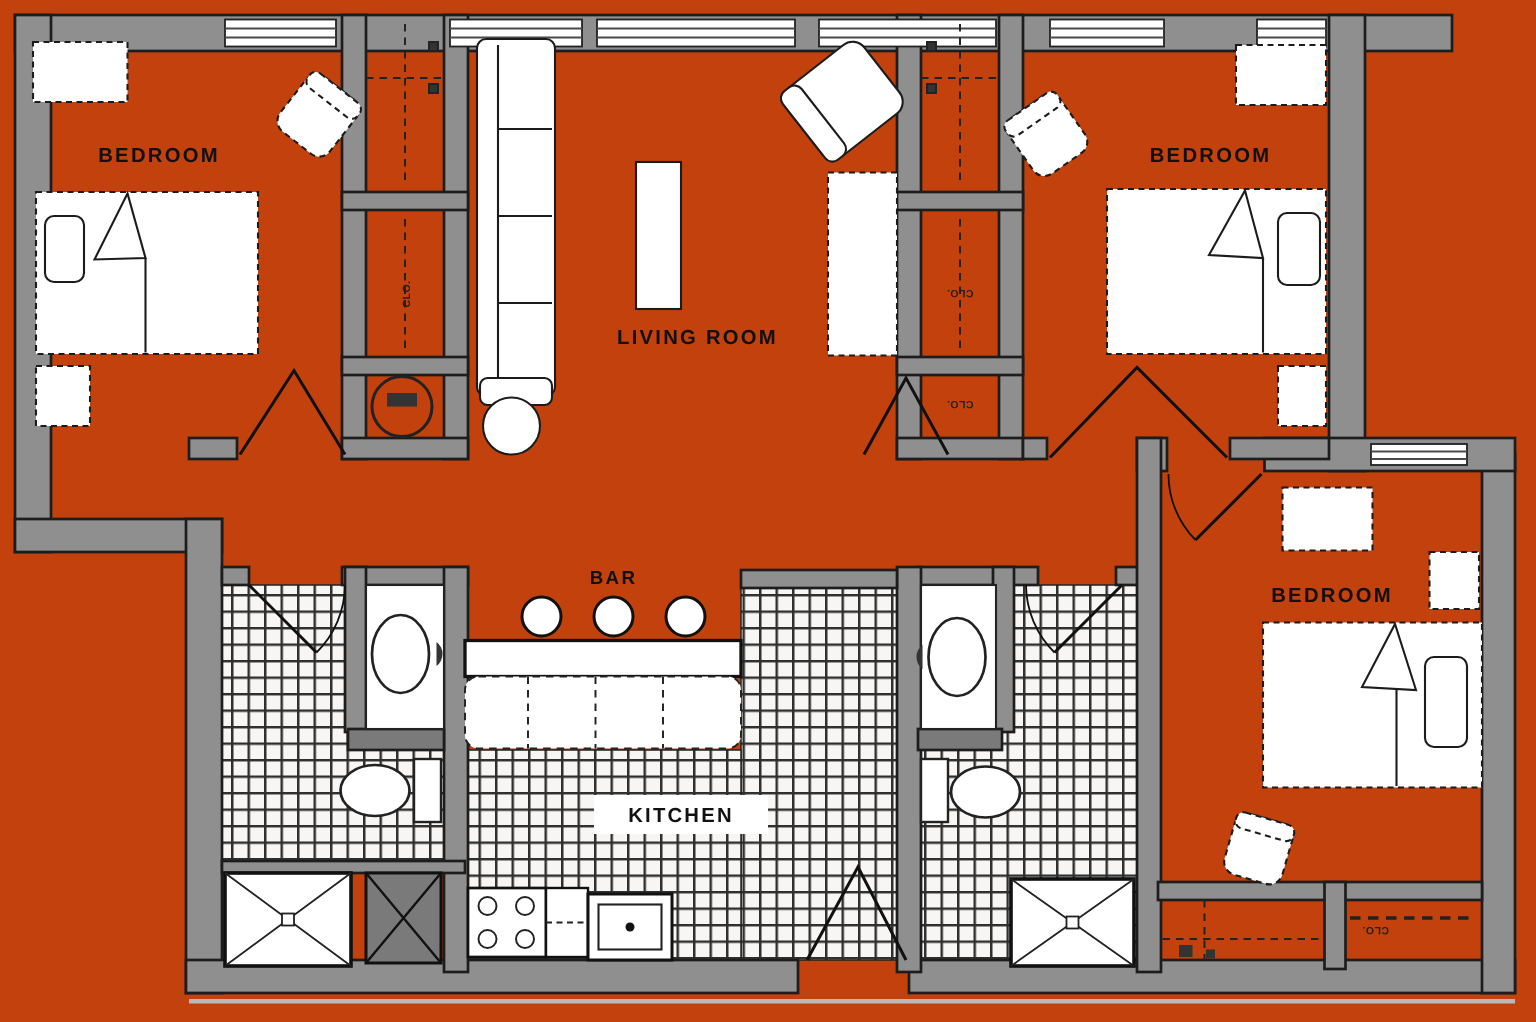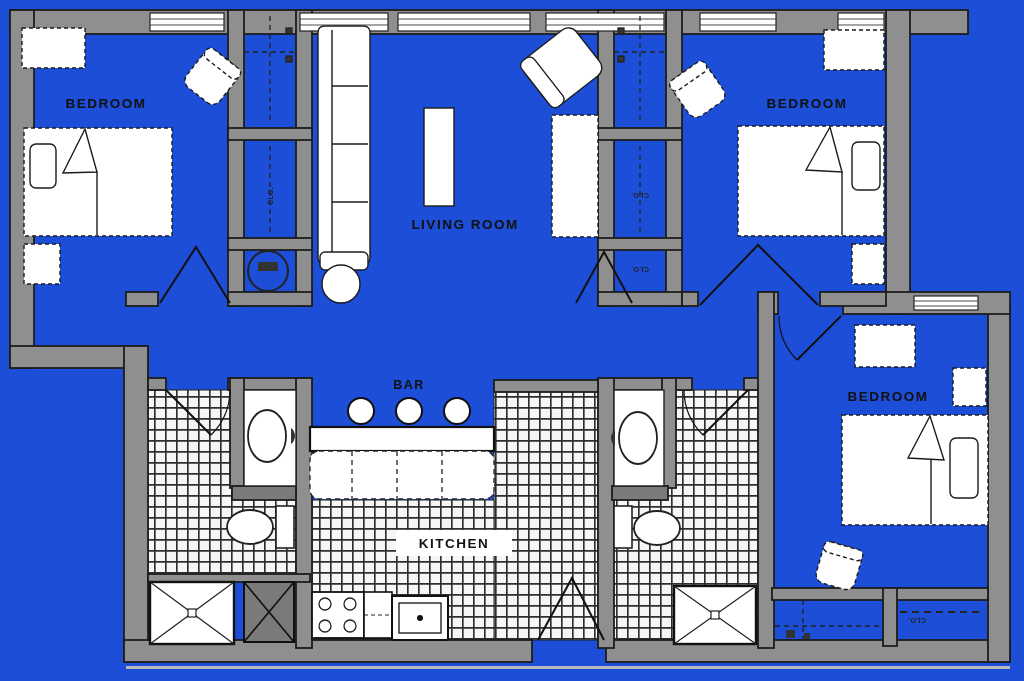--- a/index.html
+++ b/index.html
@@ -1,16 +1,16 @@
 <!DOCTYPE html>
 <html><head>
 <meta charset="utf-8">
 <style>
   html,body{margin:0;padding:0;background:#ffffff;}
-  .stage{width:1024px;height:681px;position:relative;background:#1d4ed8;overflow:hidden;}
+  .stage{width:1024px;height:681px;position:relative;background:#c2410c;overflow:hidden;}
   svg{display:block;}
   .room-label{font-family:"Liberation Sans",sans-serif;font-weight:bold;font-size:13.5px;
               letter-spacing:1.5px;fill:#111111;}
   .bar-label{font-family:"Liberation Sans",sans-serif;font-weight:bold;font-size:12.5px;
              letter-spacing:1.5px;fill:#111111;}
   .clo-label{font-family:"Liberation Sans",sans-serif;font-weight:bold;font-size:7px;
              letter-spacing:.3px;fill:#222222;}
 </style>
 </head>
 <body>

